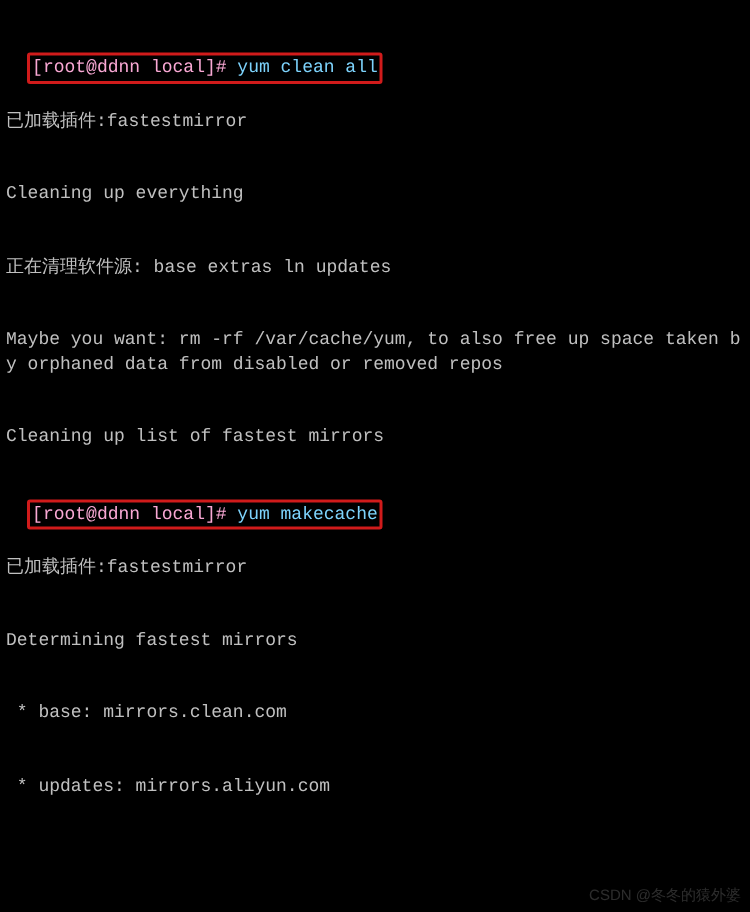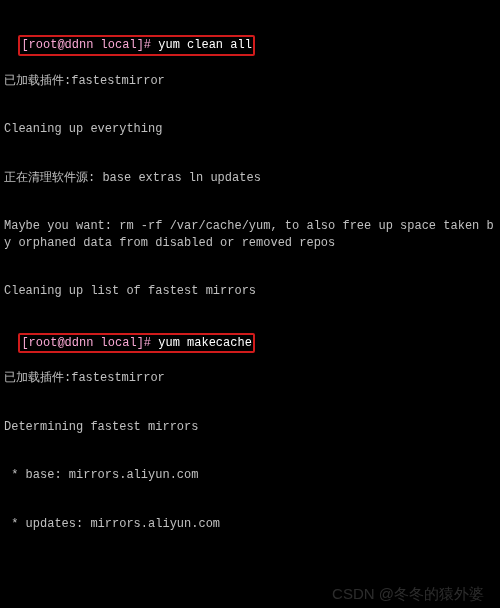--- a/index.html
+++ b/index.html
@@ -12,54 +12,54 @@
     line-height: 1.35;
     width: 500px;
     overflow: hidden;
   }
   .term {
     padding: 2px 4px;
     white-space: pre-wrap;
     word-break: break-all;
   }
   .prompt { color: #f9a8d4; display: inline; }
-  .cmd { color: #ffffff; display: inline; }
+  .cmd { color: #7dd3fc; display: inline; }
   .hl-cmd {
     border: 2px solid #d01b1b;
     border-radius: 2px;
     display: inline-block;
     padding: 0 1px;
     margin: 1px 0;
   }
   .watermark {
     position: fixed;
-    right: 16px;
+    right: 6px;
     bottom: 4px;
     color: rgba(200,200,200,0.22);
     font-family: Arial, sans-serif;
-    font-size: 15px;
+    font-size: 10px;
     pointer-events: none;
   }
 </style>
 </head>
 <body>
 
 <div class="term">
 
   <span class="hl-cmd"><span class="prompt">[root@ddnn local]# </span><span class="cmd">yum clean all</span></span>
   <div>已加载插件:fastestmirror</div>
   <div>Cleaning up everything</div>
   <div>正在清理软件源: base extras ln updates</div>
   <div>Maybe you want: rm -rf /var/cache/yum, to also free up space taken by orphaned data from disabled or removed repos</div>
   <div>Cleaning up list of fastest mirrors</div>
 
   <span class="hl-cmd"><span class="prompt">[root@ddnn local]# </span><span class="cmd">yum makecache</span></span>
   <div>已加载插件:fastestmirror</div>
   <div>Determining fastest mirrors</div>
-  <div> * base: mirrors.aliyun.com</div>
+  <div> * base: mirrors.clean.com</div>
   <div> * updates: mirrors.aliyun.com</div>
 
   
   
   
   
   
 
   
   

